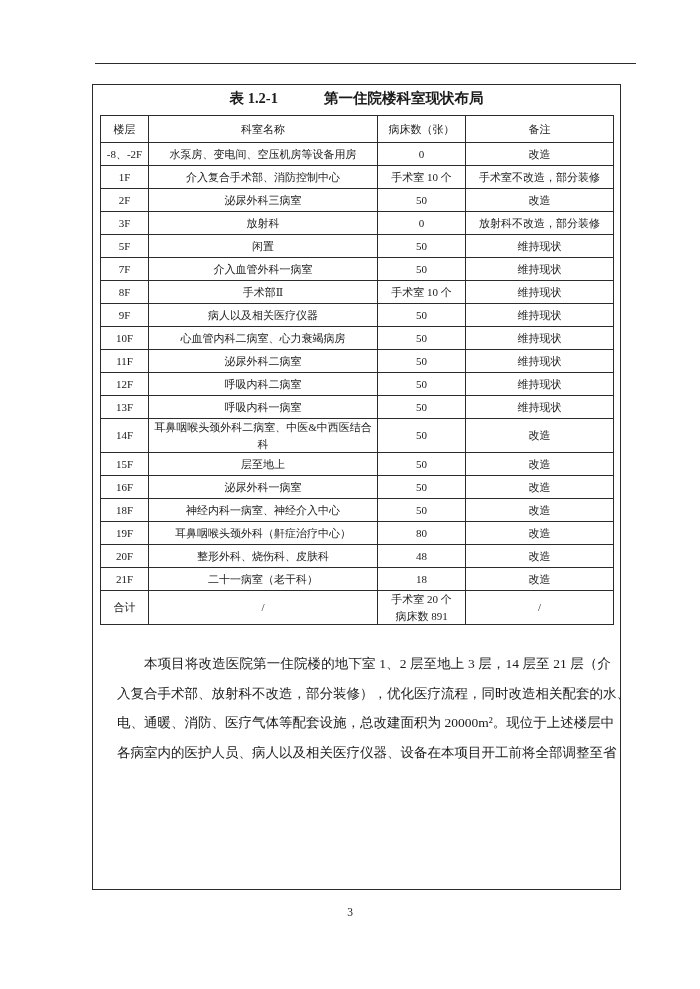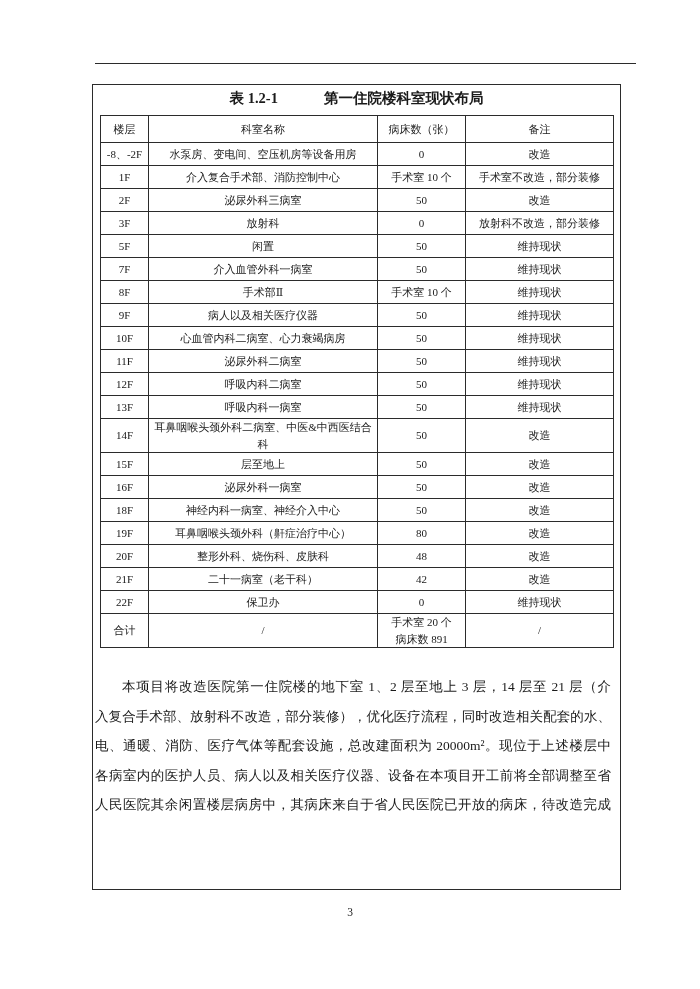--- a/index.html
+++ b/index.html
@@ -29,21 +29,21 @@
     border-collapse:collapse; table-layout:fixed;
     margin:7px 0 0 7px; width:513px; font-size:11px;
   }
   .status-table th, .status-table td {
     border:1px solid #2b2b2b; text-align:center; vertical-align:middle;
     padding:0 3px; line-height:16.5px; overflow:hidden;
   }
   .status-table th { font-weight:normal; height:26px; }
   .status-table td { height:22px; }
   .cell-beds { white-space:pre-line; }
-  .body-paragraph { margin:24px 9px 0 2px; font-size:13.5px; }
+  .body-paragraph { margin:24px 9px 0 24px; font-size:13.5px; }
   .para-line {
     line-height:29.6px; text-align:justify; text-align-last:justify;
     white-space:nowrap;
   }
   .para-line.indent { text-indent:27px; }
   .page-number {
     position:absolute; top:906px; left:0; width:100%;
     text-align:center; font-size:11.5px;
   }
 </style>
@@ -181,44 +181,37 @@
           </tr>
           <tr>
             <td class="cell-floor">20F</td>
             <td class="cell-dept">整形外科、烧伤科、皮肤科</td>
             <td class="cell-beds">48</td>
             <td class="cell-note">改造</td>
           </tr>
           <tr>
             <td class="cell-floor">21F</td>
             <td class="cell-dept">二十一病室（老干科）</td>
-            <td class="cell-beds">42</td>
-            <td class="cell-note">改造</td>
-          </tr>
-          <tr>
-            <td class="cell-floor">22F</td>
-            <td class="cell-dept">保卫办</td>
-            <td class="cell-beds">0</td>
-            <td class="cell-note">维持现状</td>
+            <td class="cell-beds">18</td>
+            <td class="cell-note">改造</td>
           </tr>
           <tr>
             <td class="cell-floor">合计</td>
             <td class="cell-dept">/</td>
             <td class="cell-beds">手术室 20 个
 病床数 891</td>
             <td class="cell-note">/</td>
           </tr>
         </tbody>
     </table>
 
     <div class="body-paragraph">
         <div class="para-line indent">本项目将改造医院第一住院楼的地下室 1、2 层至地上 3 层，14 层至 21 层（介</div>
         <div class="para-line">入复合手术部、放射科不改造，部分装修），优化医疗流程，同时改造相关配套的水、</div>
         <div class="para-line">电、通暖、消防、医疗气体等配套设施，总改建面积为 20000m²。现位于上述楼层中</div>
         <div class="para-line">各病室内的医护人员、病人以及相关医疗仪器、设备在本项目开工前将全部调整至省</div>
-        <div class="para-line">人民医院其余闲置楼层病房中，其病床来自于省人民医院已开放的病床，待改造完成</div>
       </div>
 
   </div>
 
   <div class="page-number">3</div>
 
 </div>
 
 </body></html>

